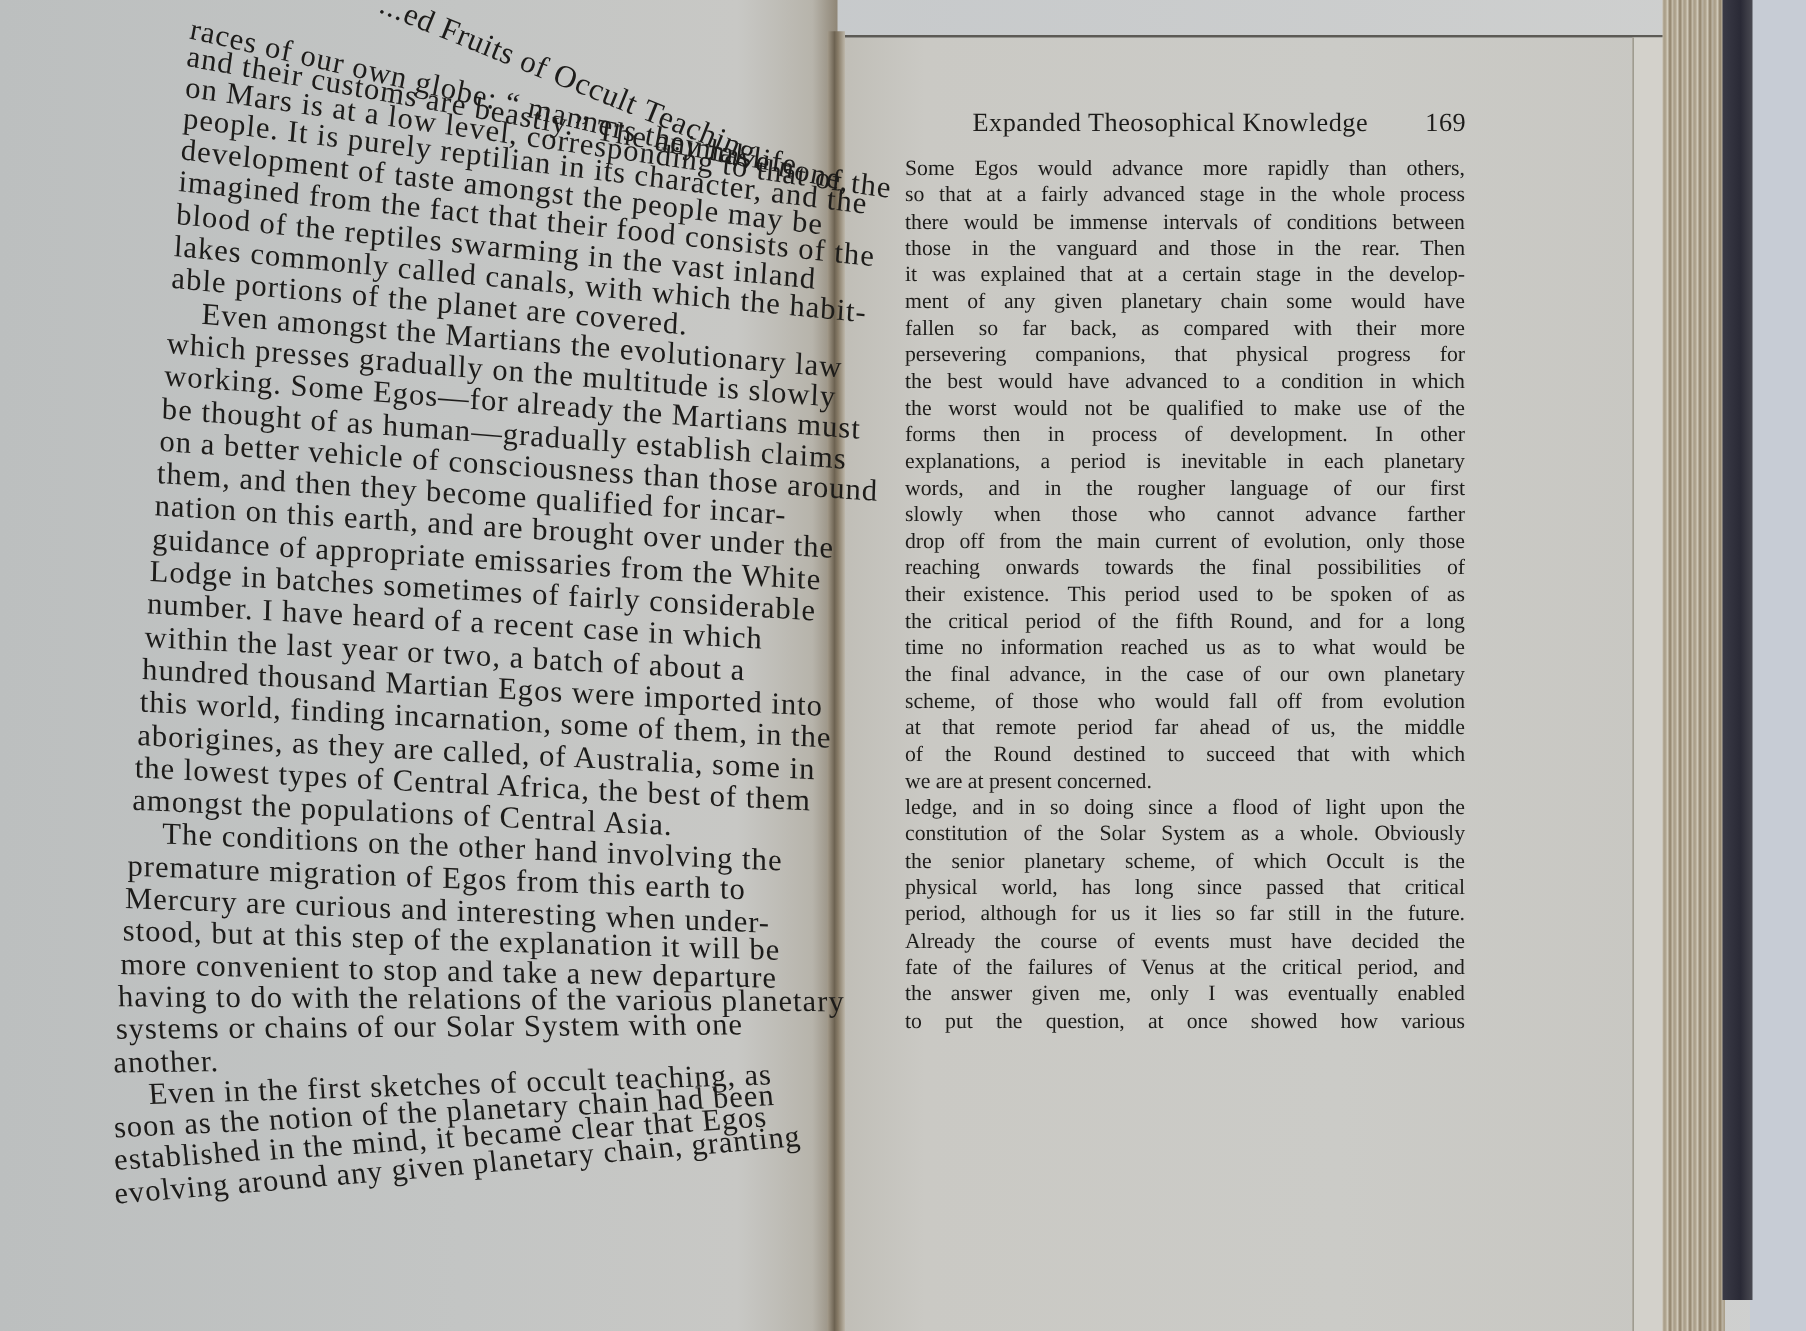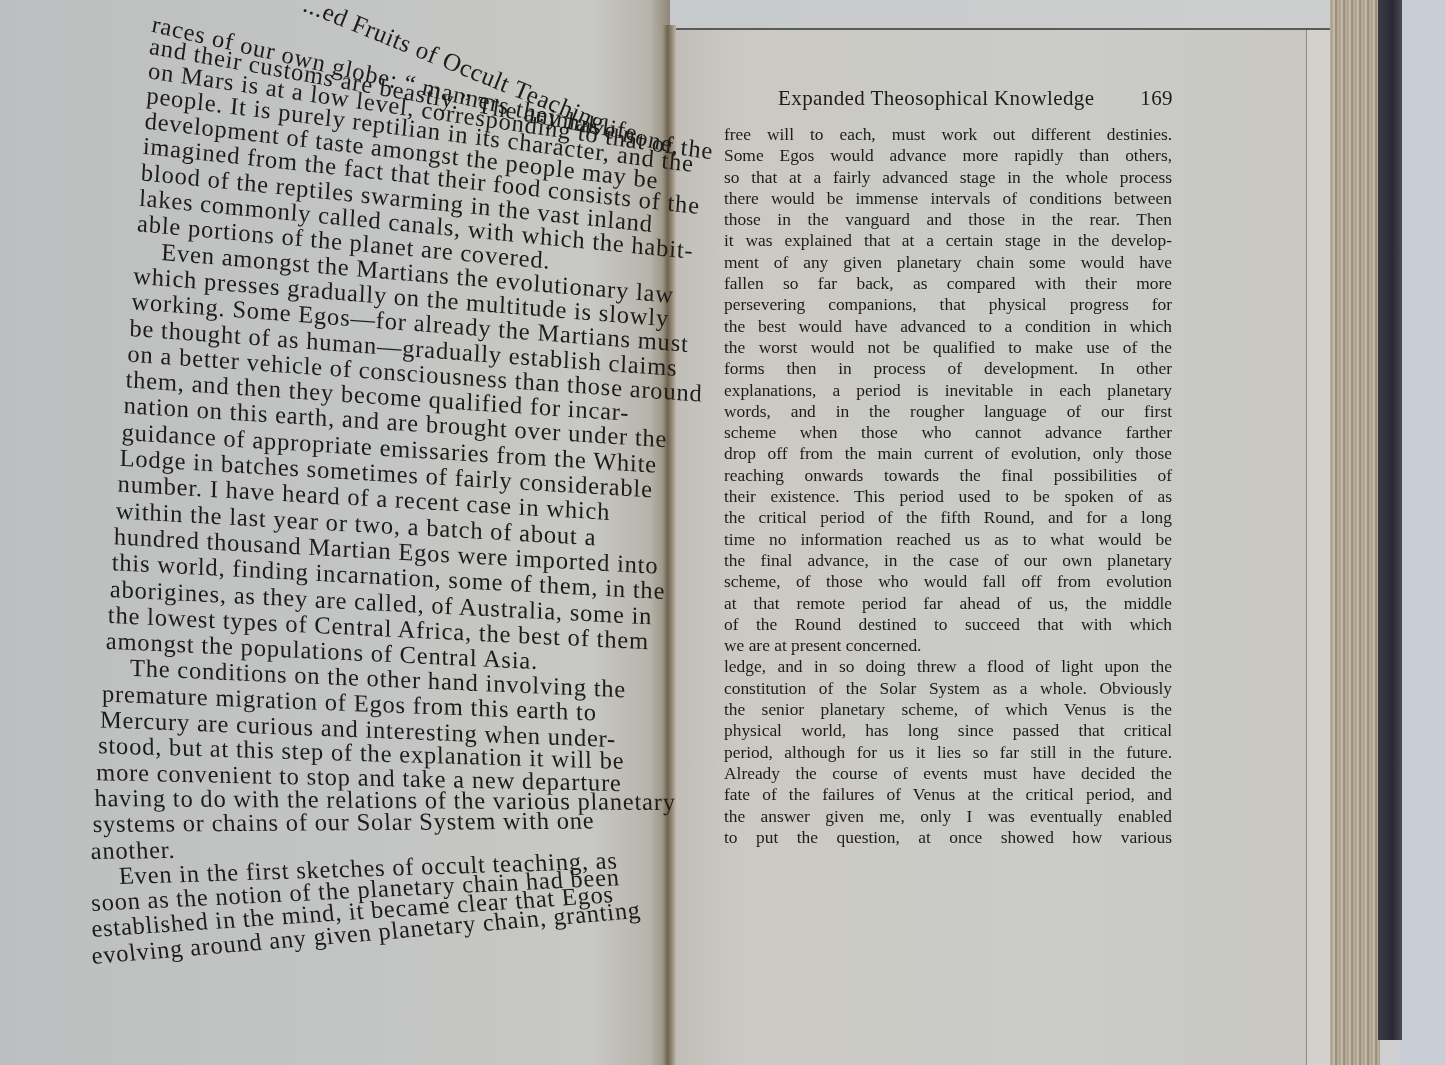--- a/index.html
+++ b/index.html
@@ -173,48 +173,47 @@
     <span class="left-line" style="padding-left:0px;transform:rotate(-6deg);transform-origin:0 0;">established in the mind, it became clear that Egos</span>
     <span class="left-line" style="padding-left:0px;transform:rotate(-7deg);transform-origin:0 0;">evolving around any given planetary chain, granting</span>
   </div>
 
   <div class="right-header">
     <span>Expanded Theosophical Knowledge</span>
     <span>169</span>
   </div>
 
   <div class="text-block right-text">
-    <span class="right-line">free will to each, must work out different destinies.</span>
     <span class="right-line">Some Egos would advance more rapidly than others,</span>
     <span class="right-line">so that at a fairly advanced stage in the whole process</span>
     <span class="right-line">there would be immense intervals of conditions between</span>
     <span class="right-line">those in the vanguard and those in the rear. Then</span>
     <span class="right-line">it was explained that at a certain stage in the develop-</span>
     <span class="right-line">ment of any given planetary chain some would have</span>
     <span class="right-line">fallen so far back, as compared with their more</span>
     <span class="right-line">persevering companions, that physical progress for</span>
     <span class="right-line">the best would have advanced to a condition in which</span>
     <span class="right-line">the worst would not be qualified to make use of the</span>
     <span class="right-line">forms then in process of development. In other</span>
     <span class="right-line">explanations, a period is inevitable in each planetary</span>
     <span class="right-line">words, and in the rougher language of our first</span>
-    <span class="right-line">scheme when those who cannot advance farther</span>
+    <span class="right-line">slowly when those who cannot advance farther</span>
     <span class="right-line">drop off from the main current of evolution, only those</span>
     <span class="right-line">reaching onwards towards the final possibilities of</span>
     <span class="right-line">their existence. This period used to be spoken of as</span>
     <span class="right-line">the critical period of the fifth Round, and for a long</span>
     <span class="right-line">time no information reached us as to what would be</span>
     <span class="right-line">the final advance, in the case of our own planetary</span>
     <span class="right-line">scheme, of those who would fall off from evolution</span>
     <span class="right-line">at that remote period far ahead of us, the middle</span>
     <span class="right-line">of the Round destined to succeed that with which</span>
     <span class="right-line last-line">we are at present concerned.</span>
-    <span class="right-line">ledge, and in so doing threw a flood of light upon the</span>
+    <span class="right-line">ledge, and in so doing since a flood of light upon the</span>
     <span class="right-line">constitution of the Solar System as a whole. Obviously</span>
-    <span class="right-line">the senior planetary scheme, of which Venus is the</span>
+    <span class="right-line">the senior planetary scheme, of which Occult is the</span>
     <span class="right-line">physical world, has long since passed that critical</span>
     <span class="right-line">period, although for us it lies so far still in the future.</span>
     <span class="right-line">Already the course of events must have decided the</span>
     <span class="right-line">fate of the failures of Venus at the critical period, and</span>
     <span class="right-line">the answer given me, only I was eventually enabled</span>
     <span class="right-line">to put the question, at once showed how various</span>
   </div>
 </div>
 
 </body></html>

